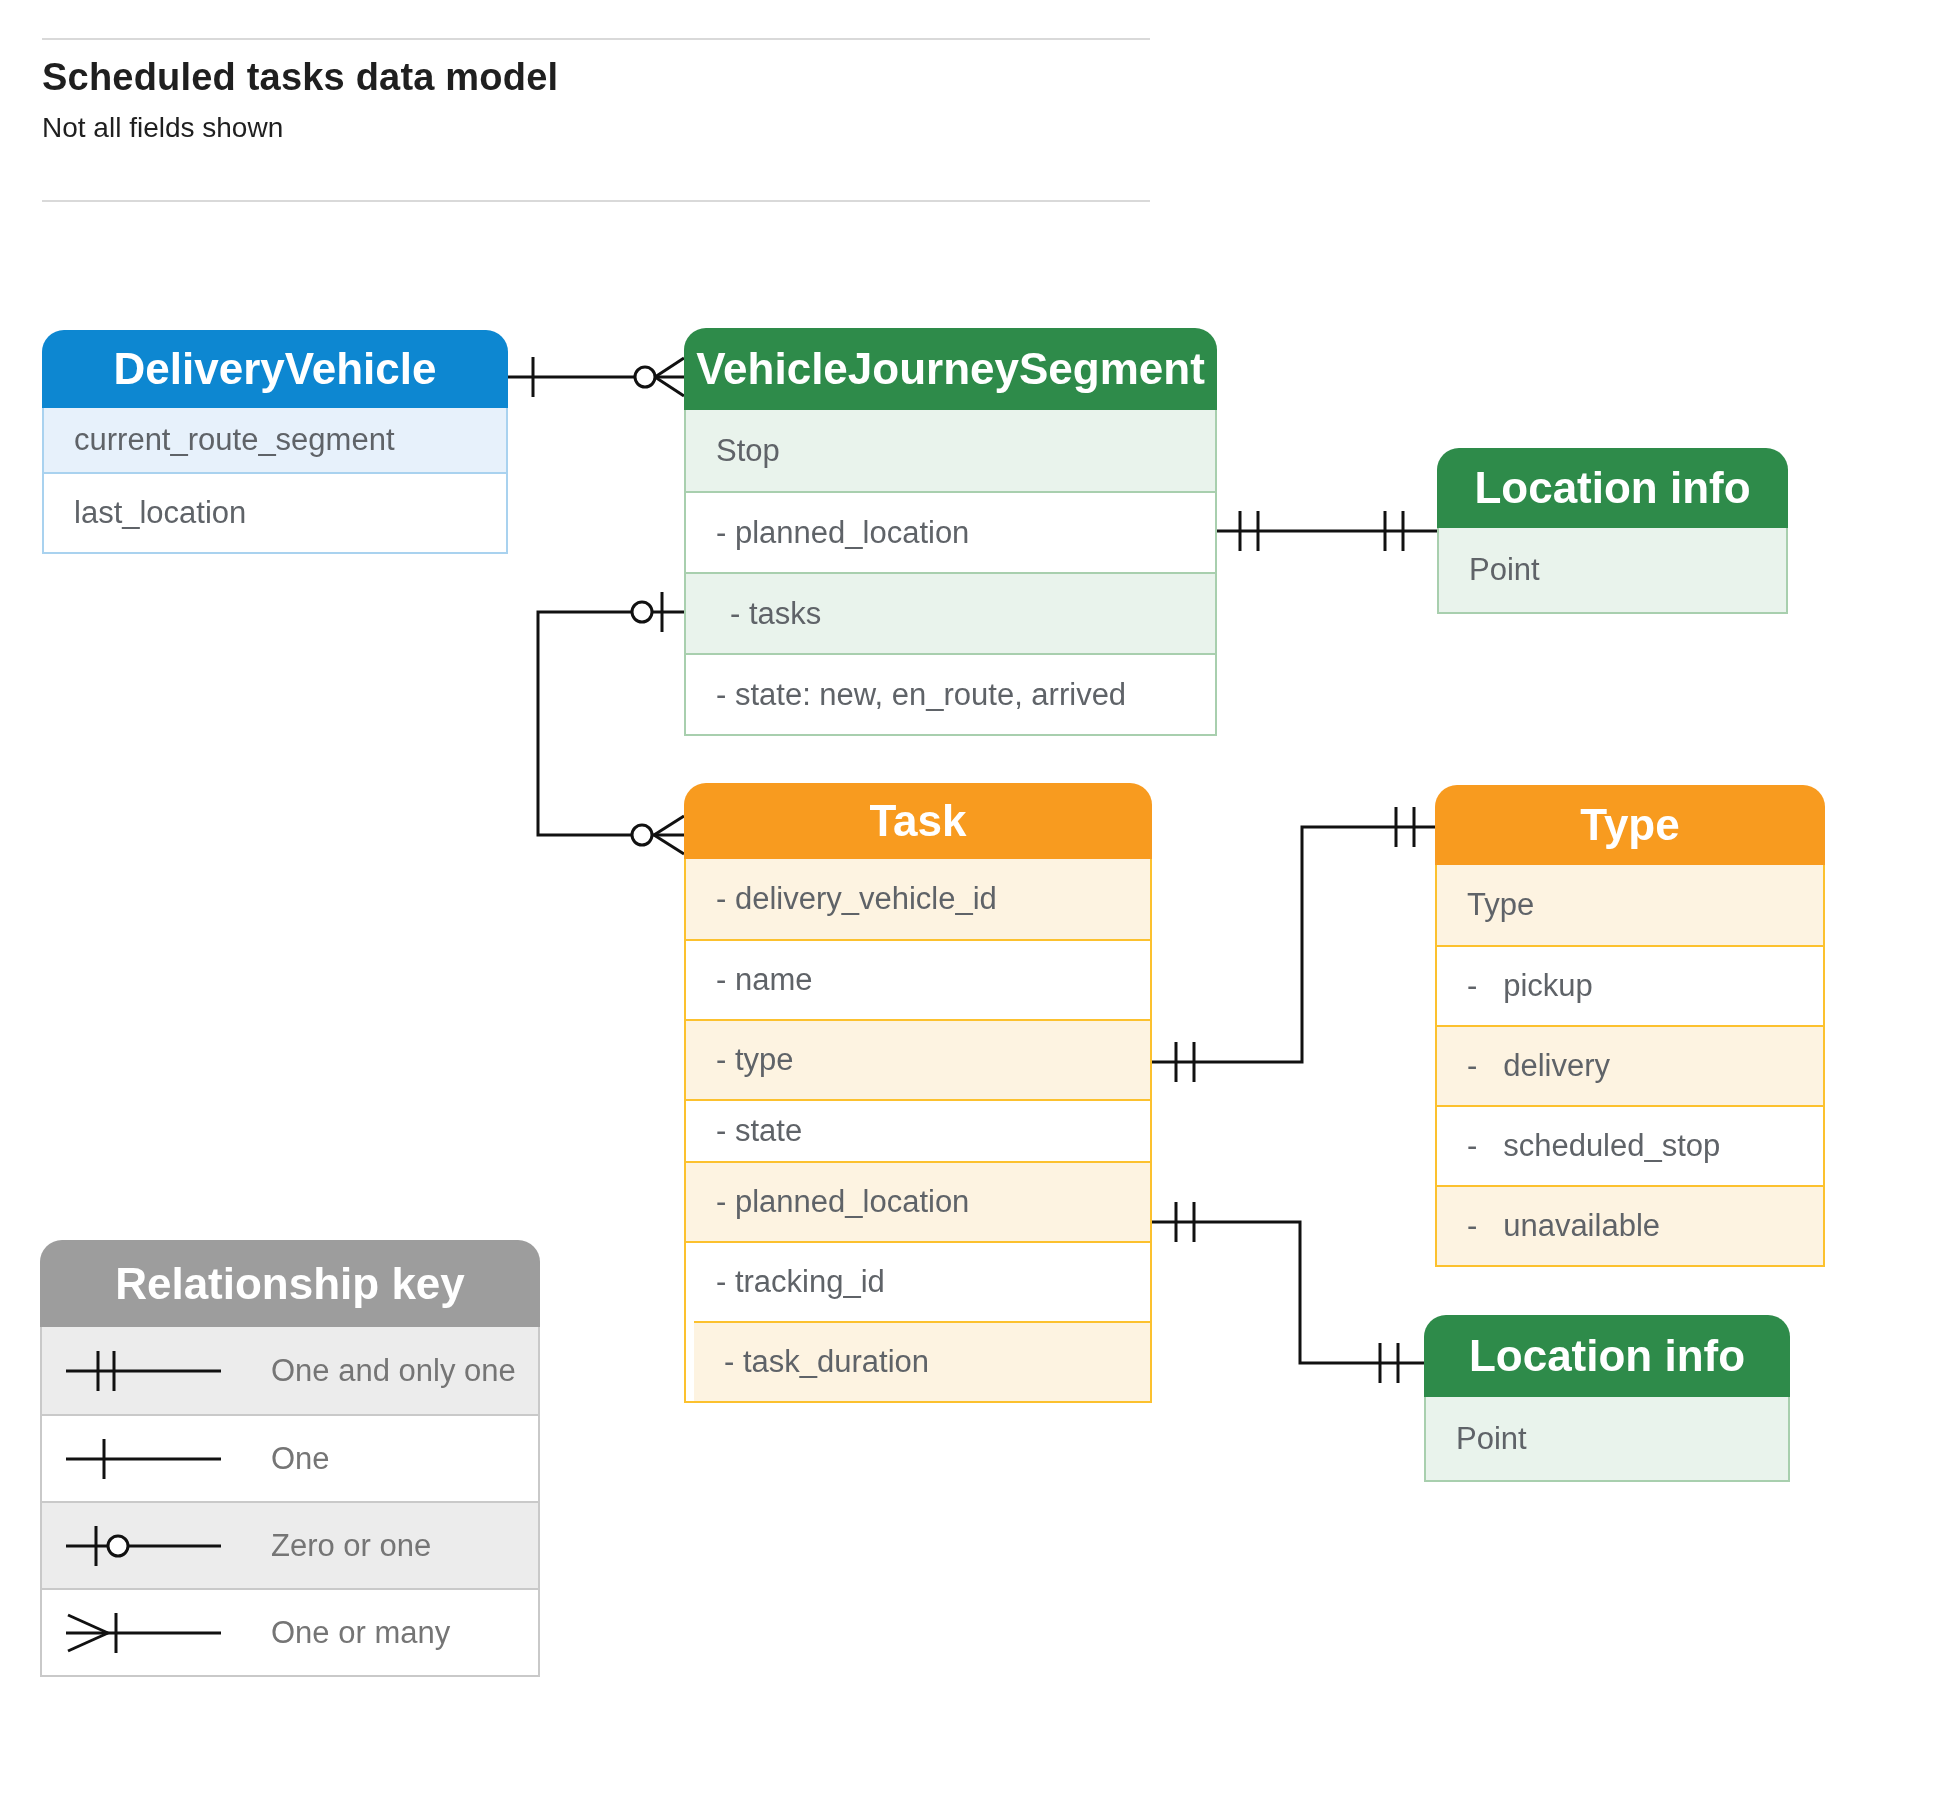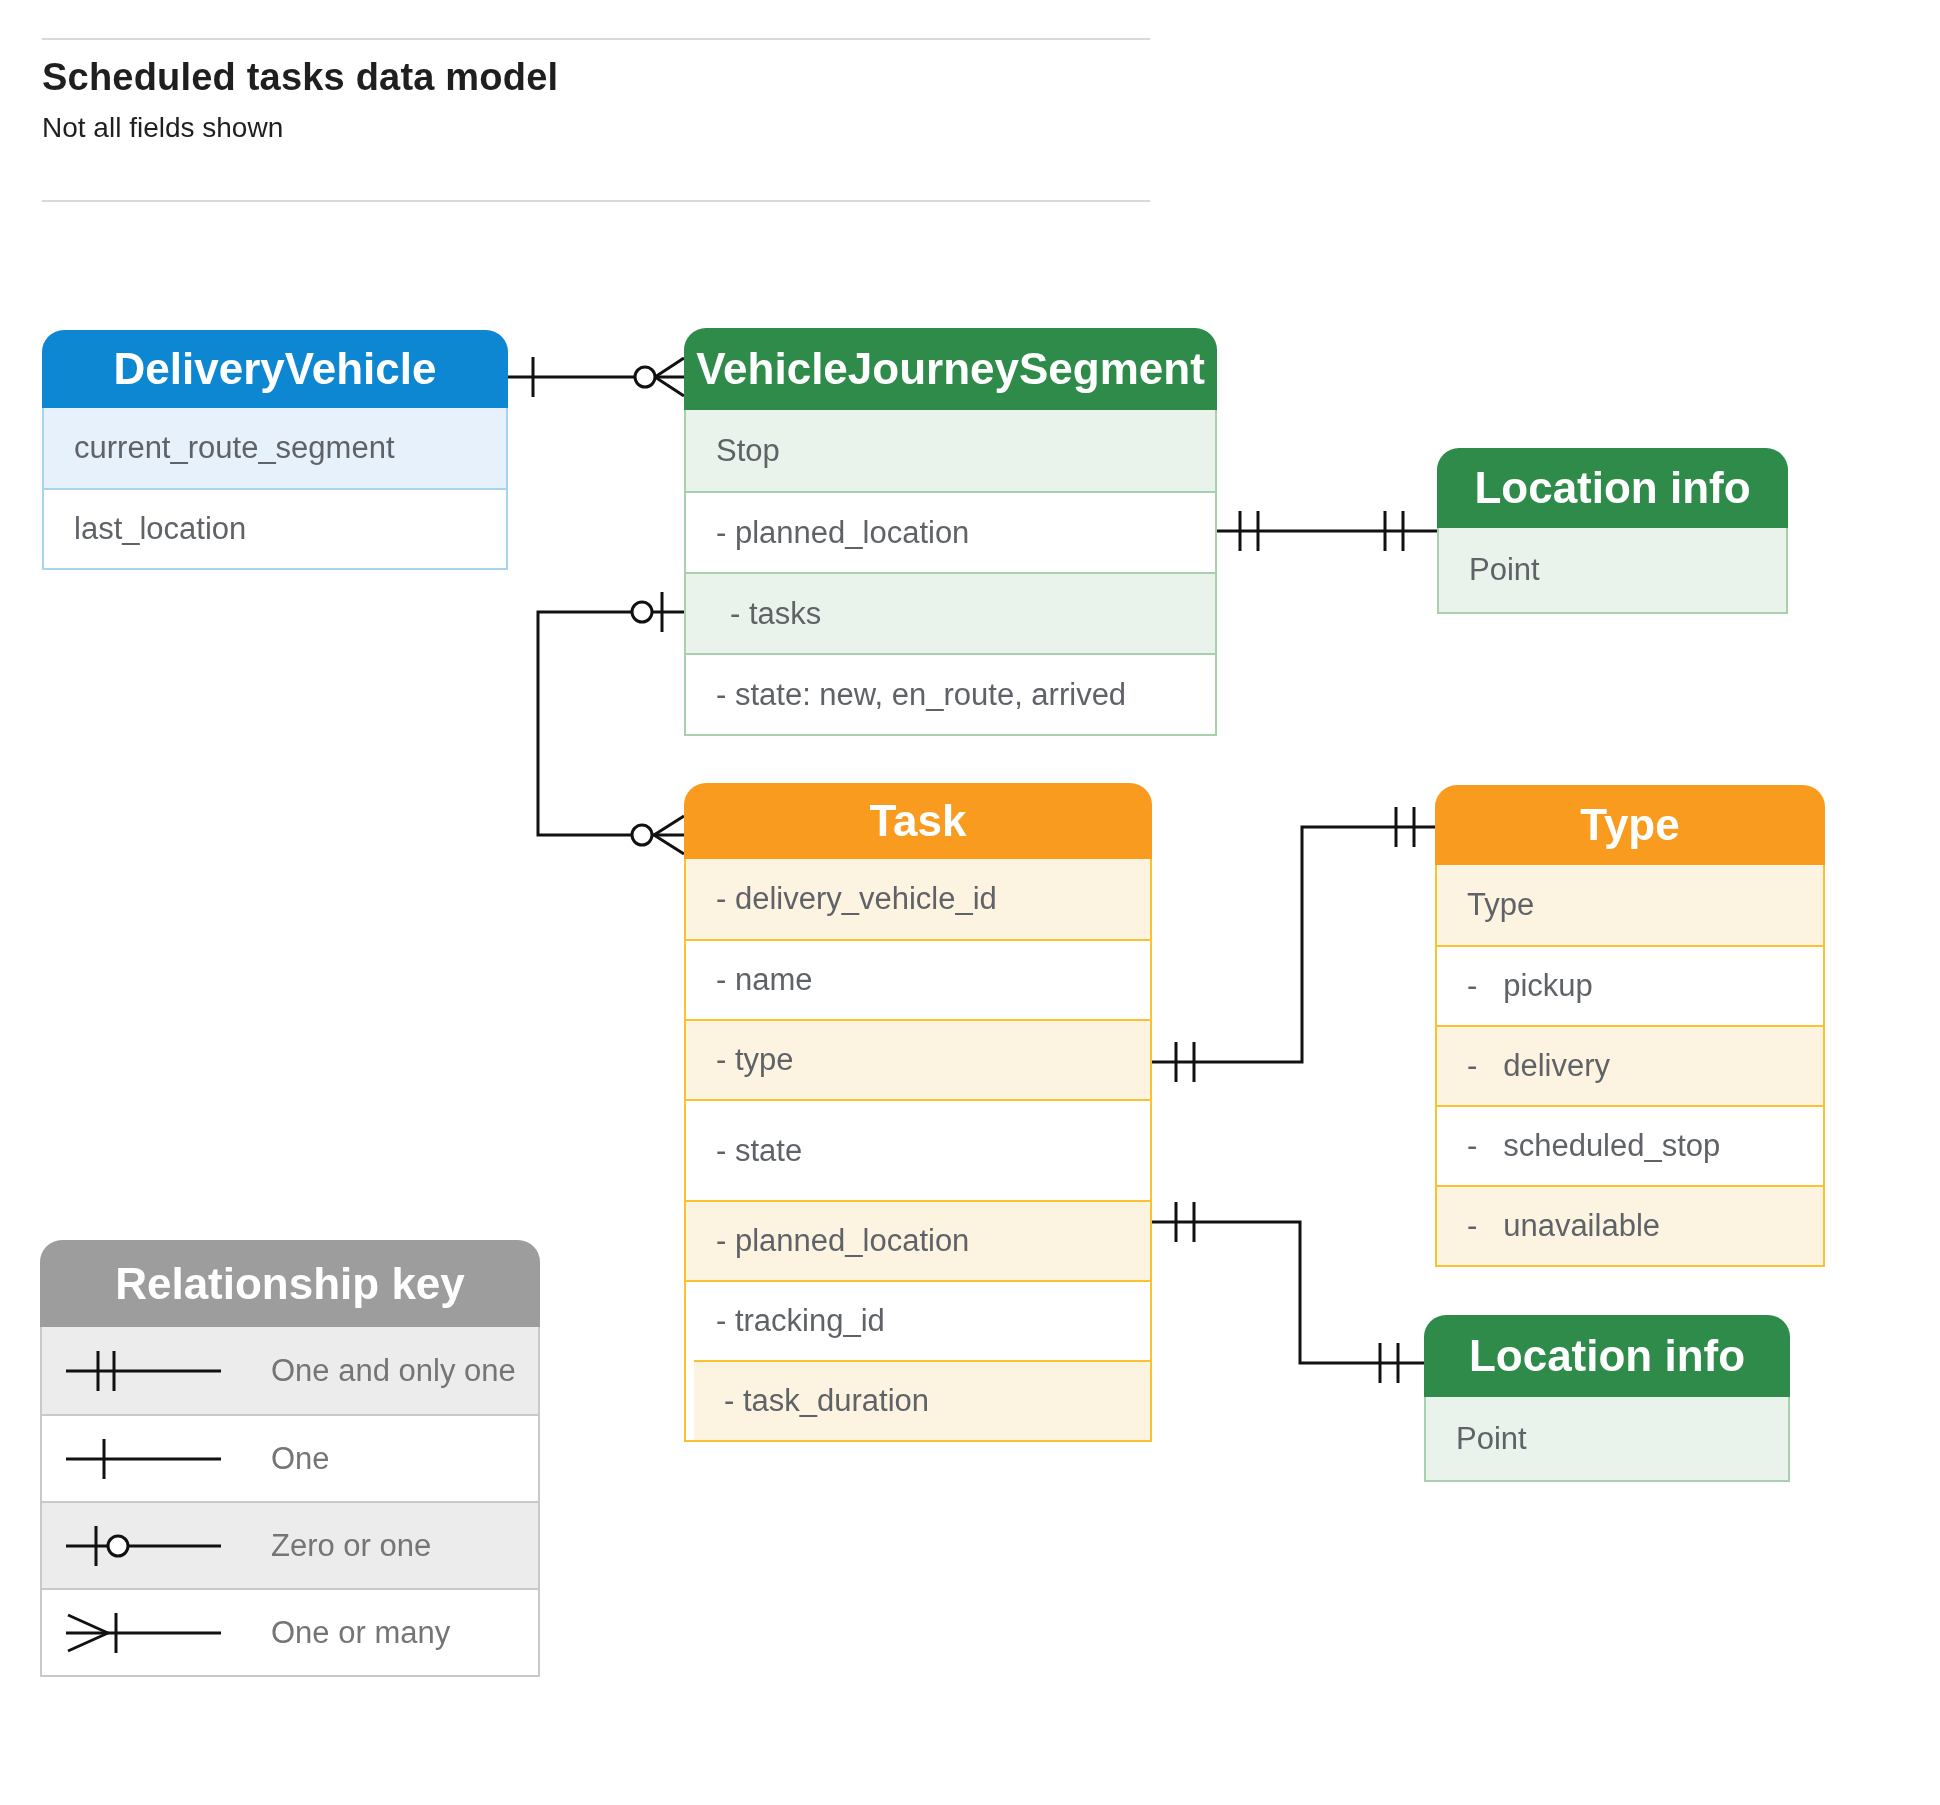--- a/index.html
+++ b/index.html
@@ -106,21 +106,21 @@
       <line class="cline" x1="1176" y1="1202" x2="1176" y2="1242"></line>
       <line class="cline" x1="1194" y1="1202" x2="1194" y2="1242"></line>
       <line class="cline" x1="1380" y1="1343" x2="1380" y2="1383"></line>
       <line class="cline" x1="1398" y1="1343" x2="1398" y2="1383"></line>
     </g>
   </svg>
 
   <div class="entity e-blue" style="left:42px; top:330px; width:466px;">
     <div class="hdr" style="height:78px;">DeliveryVehicle</div>
     <div class="body">
-      <div class="row" style="height:80px;text-align:right;">
+      <div class="row" style="height:64px;text-align:right;">
           <span>current_route_segment</span>
         </div>
       <div class="row" style="height:80px;">
           <span>last_location</span>
         </div>
     </div>
   </div>
 
   <div class="entity e-green" style="left:684px; top:328px; width:533px;">
     <div class="hdr" style="height:82px;">VehicleJourneySegment</div>
@@ -154,21 +154,21 @@
     <div class="body">
       <div class="row" style="height:80px;">
           <span>- delivery_vehicle_id</span>
         </div>
       <div class="row" style="height:80px;">
           <span>- name</span>
         </div>
       <div class="row" style="height:80px;">
           <span>- type</span>
         </div>
-      <div class="row" style="height:101px;">
+      <div class="row" style="height:62px;">
           <span>- state</span>
         </div>
       <div class="row" style="height:80px;">
           <span>- planned_location</span>
         </div>
       <div class="row" style="height:80px;">
           <span>- tracking_id</span>
         </div>
       <div class="row" style="height:80px;margin-left:8px;">
           <span>- task_duration</span>

